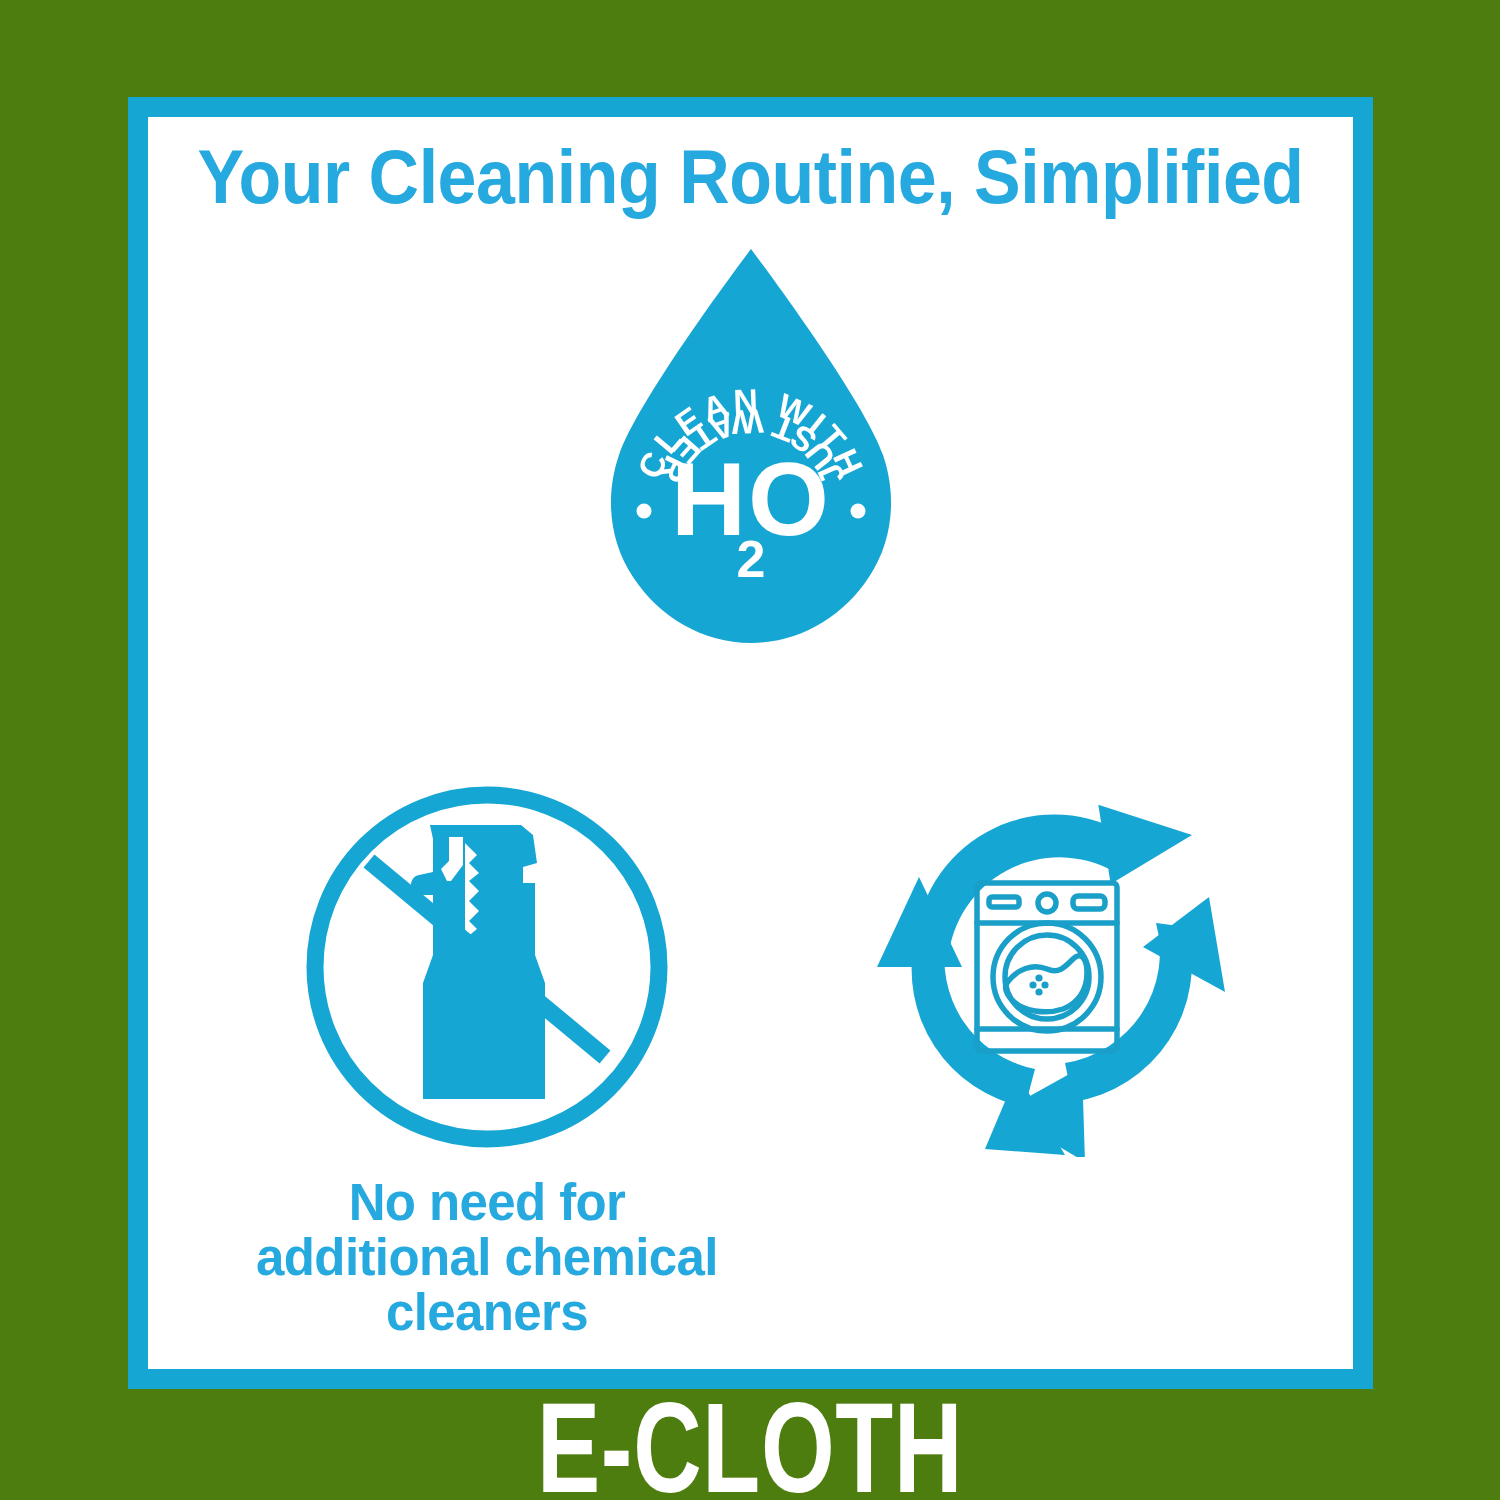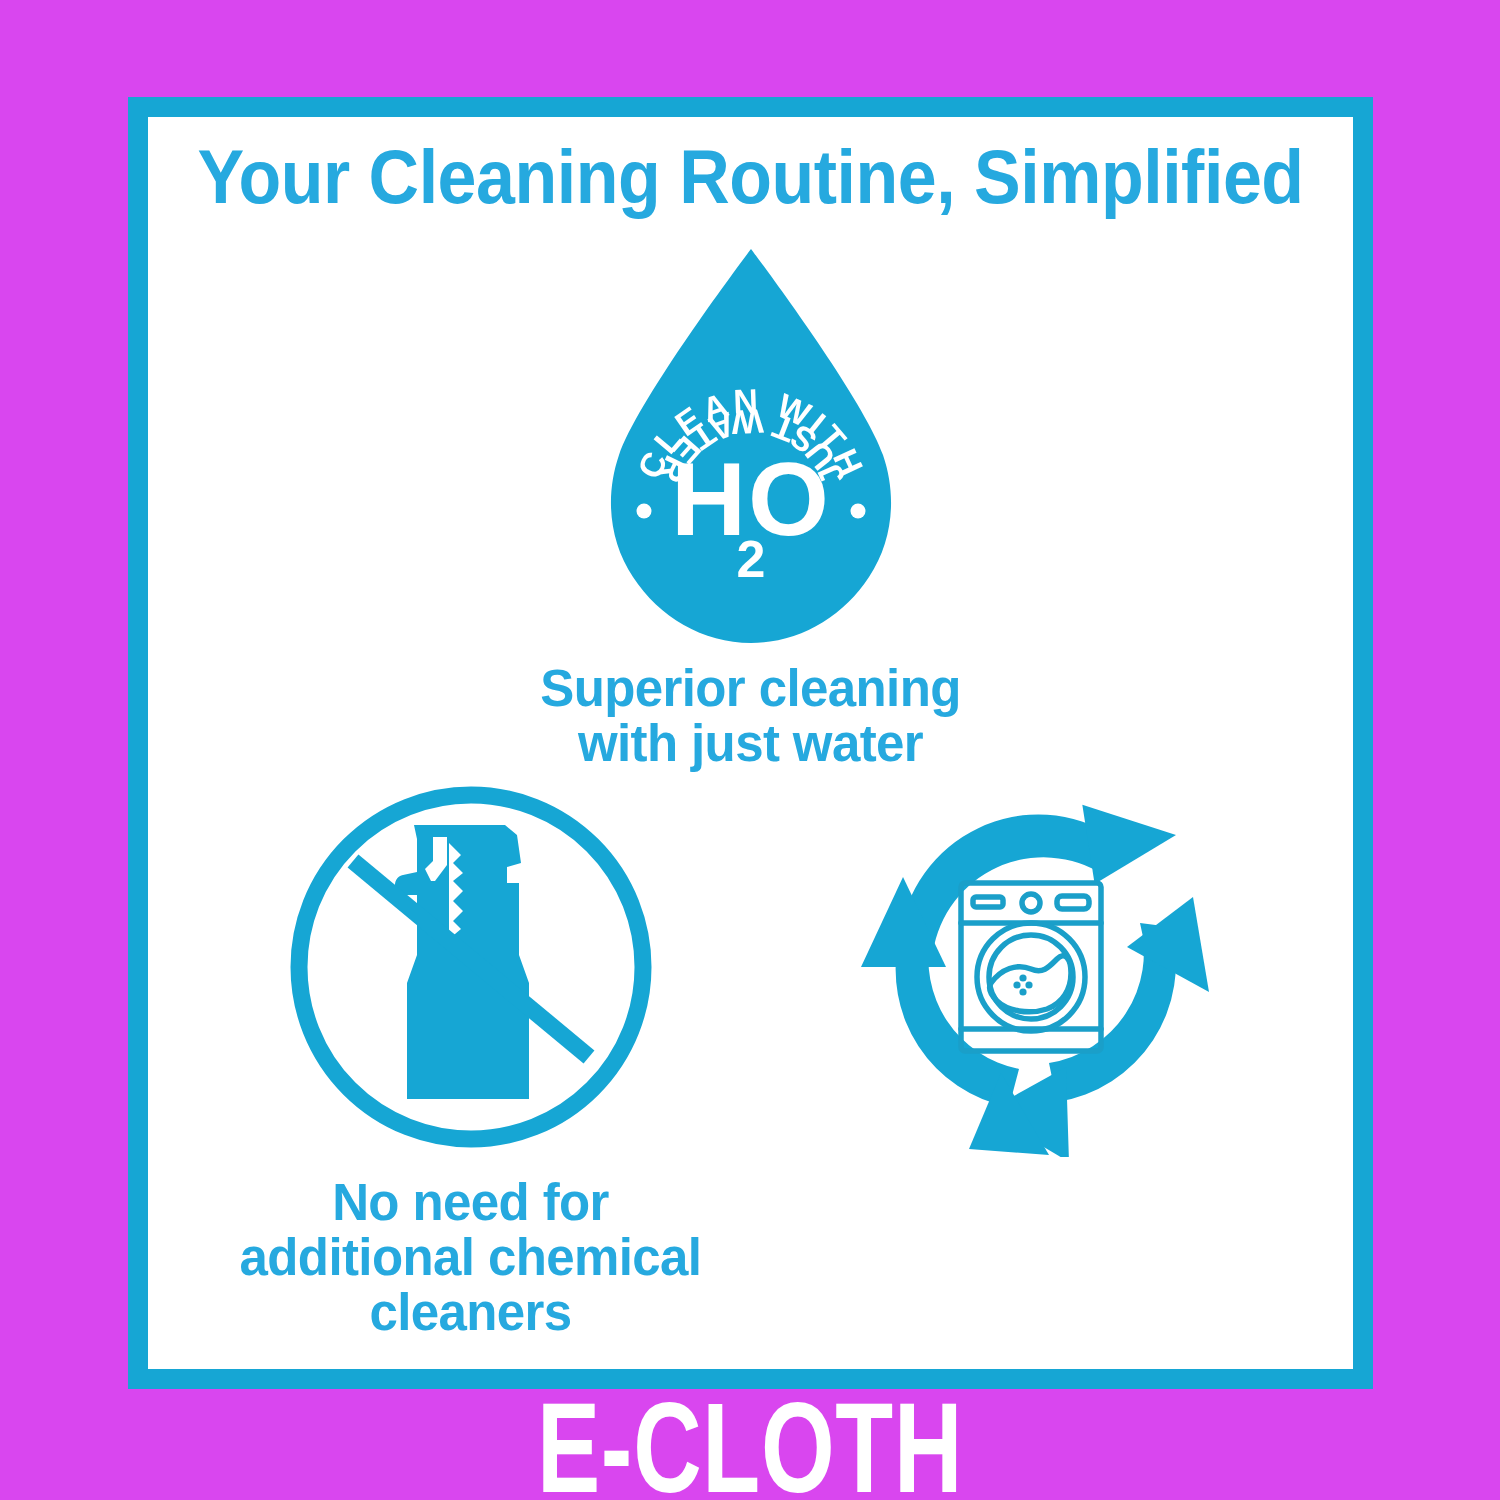--- a/index.html
+++ b/index.html
@@ -16,21 +16,21 @@
     font-family: "Liberation Sans", sans-serif;
     position: relative;
   }
 
   
   #stage {
     position: absolute;
     inset: 0;
     width: 1500px;
     height: 1500px;
-    background: #d946ef;
+    background: #4d7c0f;
   }
 
   
   #panel {
     position: absolute;
     left: 128px;
     top: 97px;
     width: 1245px;
     height: 1292px;
     background: #ffffff;
@@ -86,21 +86,21 @@
   #caption-top { margin-top: 6px; }
 
   
   #feature-row {
     position: absolute;
     left: 0;
     top: 660px;
     width: 100%;
     display: flex;
     align-items: flex-start;
-    justify-content: center;
+    justify-content: flex-end;
     padding: 0 26px;
   }
   .feature-col {
     width: 560px;
     display: flex;
     flex-direction: column;
     align-items: center;
   }
   .icon-box { width: 380px; height: 380px; position: relative; }
   .icon-box svg { display: block; width: 100%; height: 100%; }
@@ -160,22 +160,20 @@
           </text>
 
           <circle cx="43" cy="264" r="7.5" fill="#ffffff"></circle>
           <circle cx="257" cy="264" r="7.5" fill="#ffffff"></circle>
 
           <text x="150" y="288" text-anchor="middle" font-family="Liberation Sans, sans-serif" font-weight="bold" font-size="104" fill="#ffffff" letter-spacing="2">HO</text>
           <text x="150" y="330" text-anchor="middle" font-family="Liberation Sans, sans-serif" font-weight="bold" font-size="52" fill="#ffffff">2</text>
         </svg>
       </div>
 
-      <div id="caption-top" class="caption">Superior cleaning
-with just water</div>
     </div>
 
     <div id="feature-row">
 
       <div class="feature-col">
         <div class="icon-box">
           <svg viewBox="0 0 380 380" xmlns="http://www.w3.org/2000/svg" aria-hidden="true">
 
             <g fill="#16a6d4">
 

